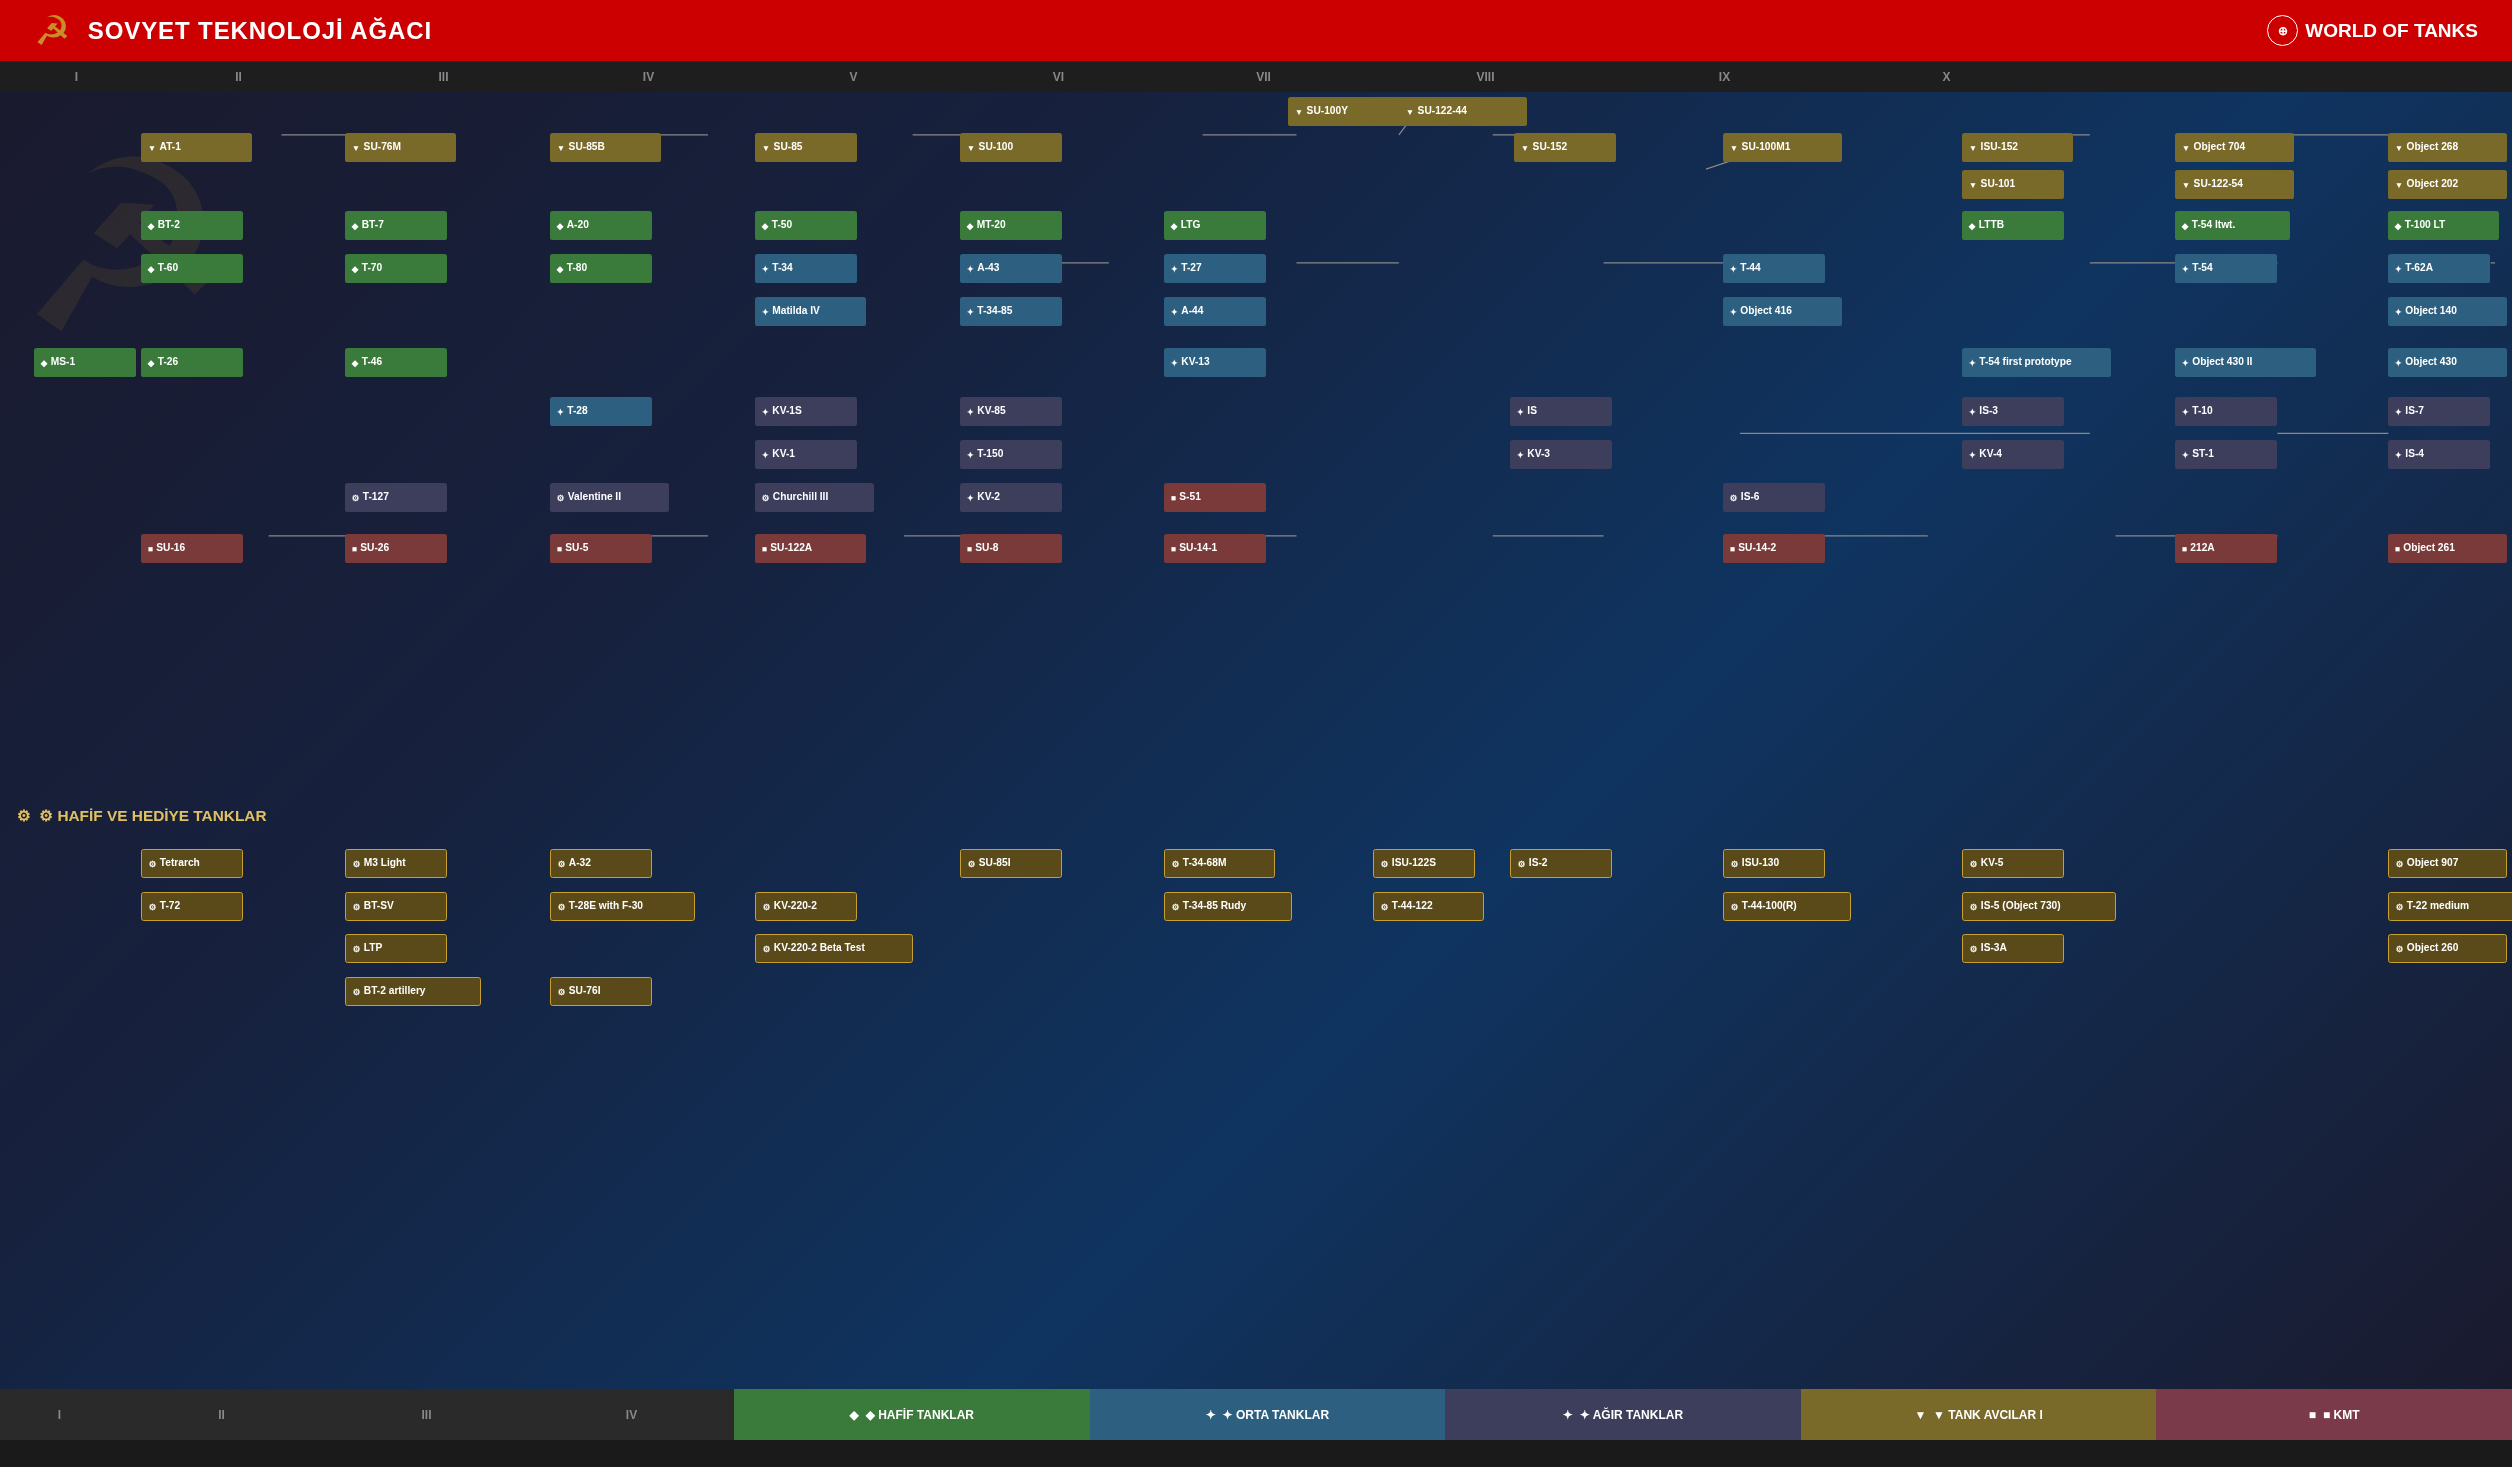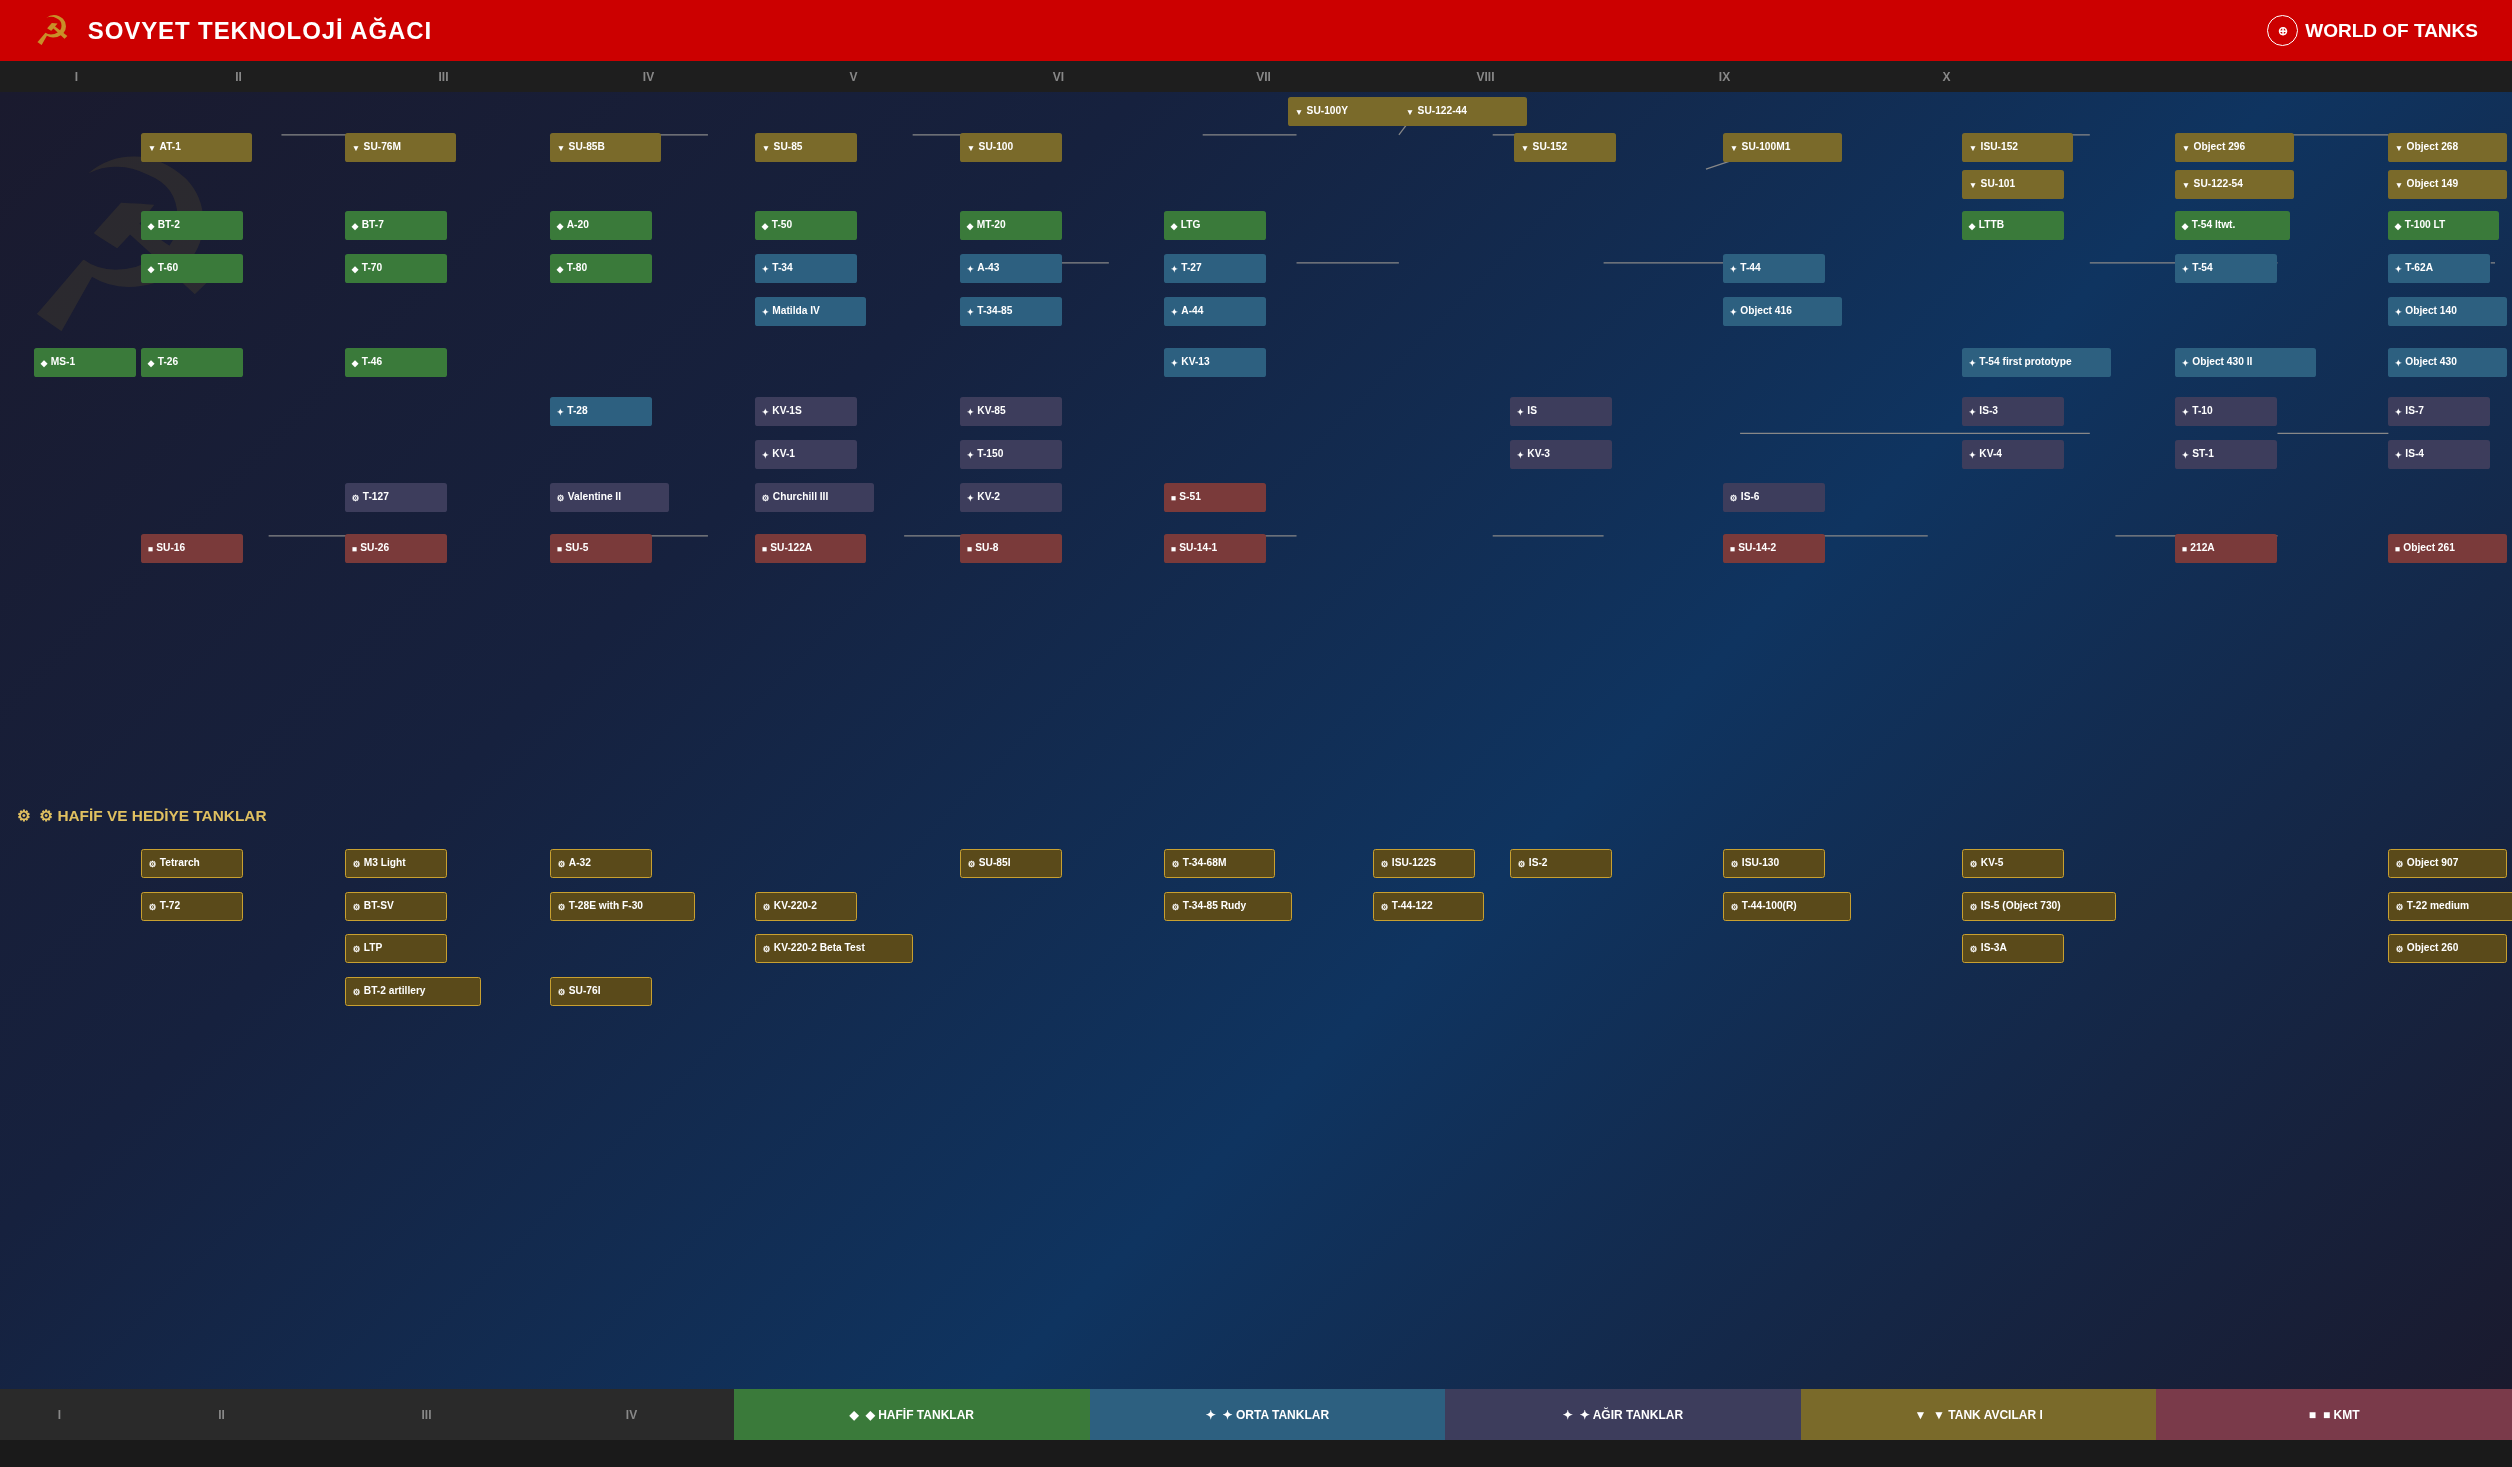--- a/index.html
+++ b/index.html
@@ -306,33 +306,33 @@
     <div class="tank-node type-td" style="left:1945px; top:41px; width:111px;">
       <span class="node-icon">▼</span>
       <span class="node-label">ISU-152</span>
     </div>
     <div class="tank-node type-td" style="left:1945px; top:78px; width:102px;">
       <span class="node-icon">▼</span>
       <span class="node-label">SU-101</span>
     </div>
     <div class="tank-node type-td" style="left:2158px; top:41px; width:119px;">
       <span class="node-icon">▼</span>
-      <span class="node-label">Object 296</span>
+      <span class="node-label">Object 704</span>
     </div>
     <div class="tank-node type-td" style="left:2158px; top:78px; width:119px;">
       <span class="node-icon">▼</span>
       <span class="node-label">SU-122-54</span>
     </div>
     <div class="tank-node type-td" style="left:2371px; top:41px; width:119px;">
       <span class="node-icon">▼</span>
       <span class="node-label">Object 268</span>
     </div>
     <div class="tank-node type-td" style="left:2371px; top:78px; width:119px;">
       <span class="node-icon">▼</span>
-      <span class="node-label">Object 149</span>
+      <span class="node-label">Object 202</span>
     </div>
 
     <div class="tank-node type-light" style="left:124px; top:119px; width:94px;">
       <span class="node-icon">◆</span>
       <span class="node-label">BT-2</span>
     </div>
     <div class="tank-node type-light" style="left:328px; top:119px; width:94px;">
       <span class="node-icon">◆</span>
       <span class="node-label">BT-7</span>
     </div>

